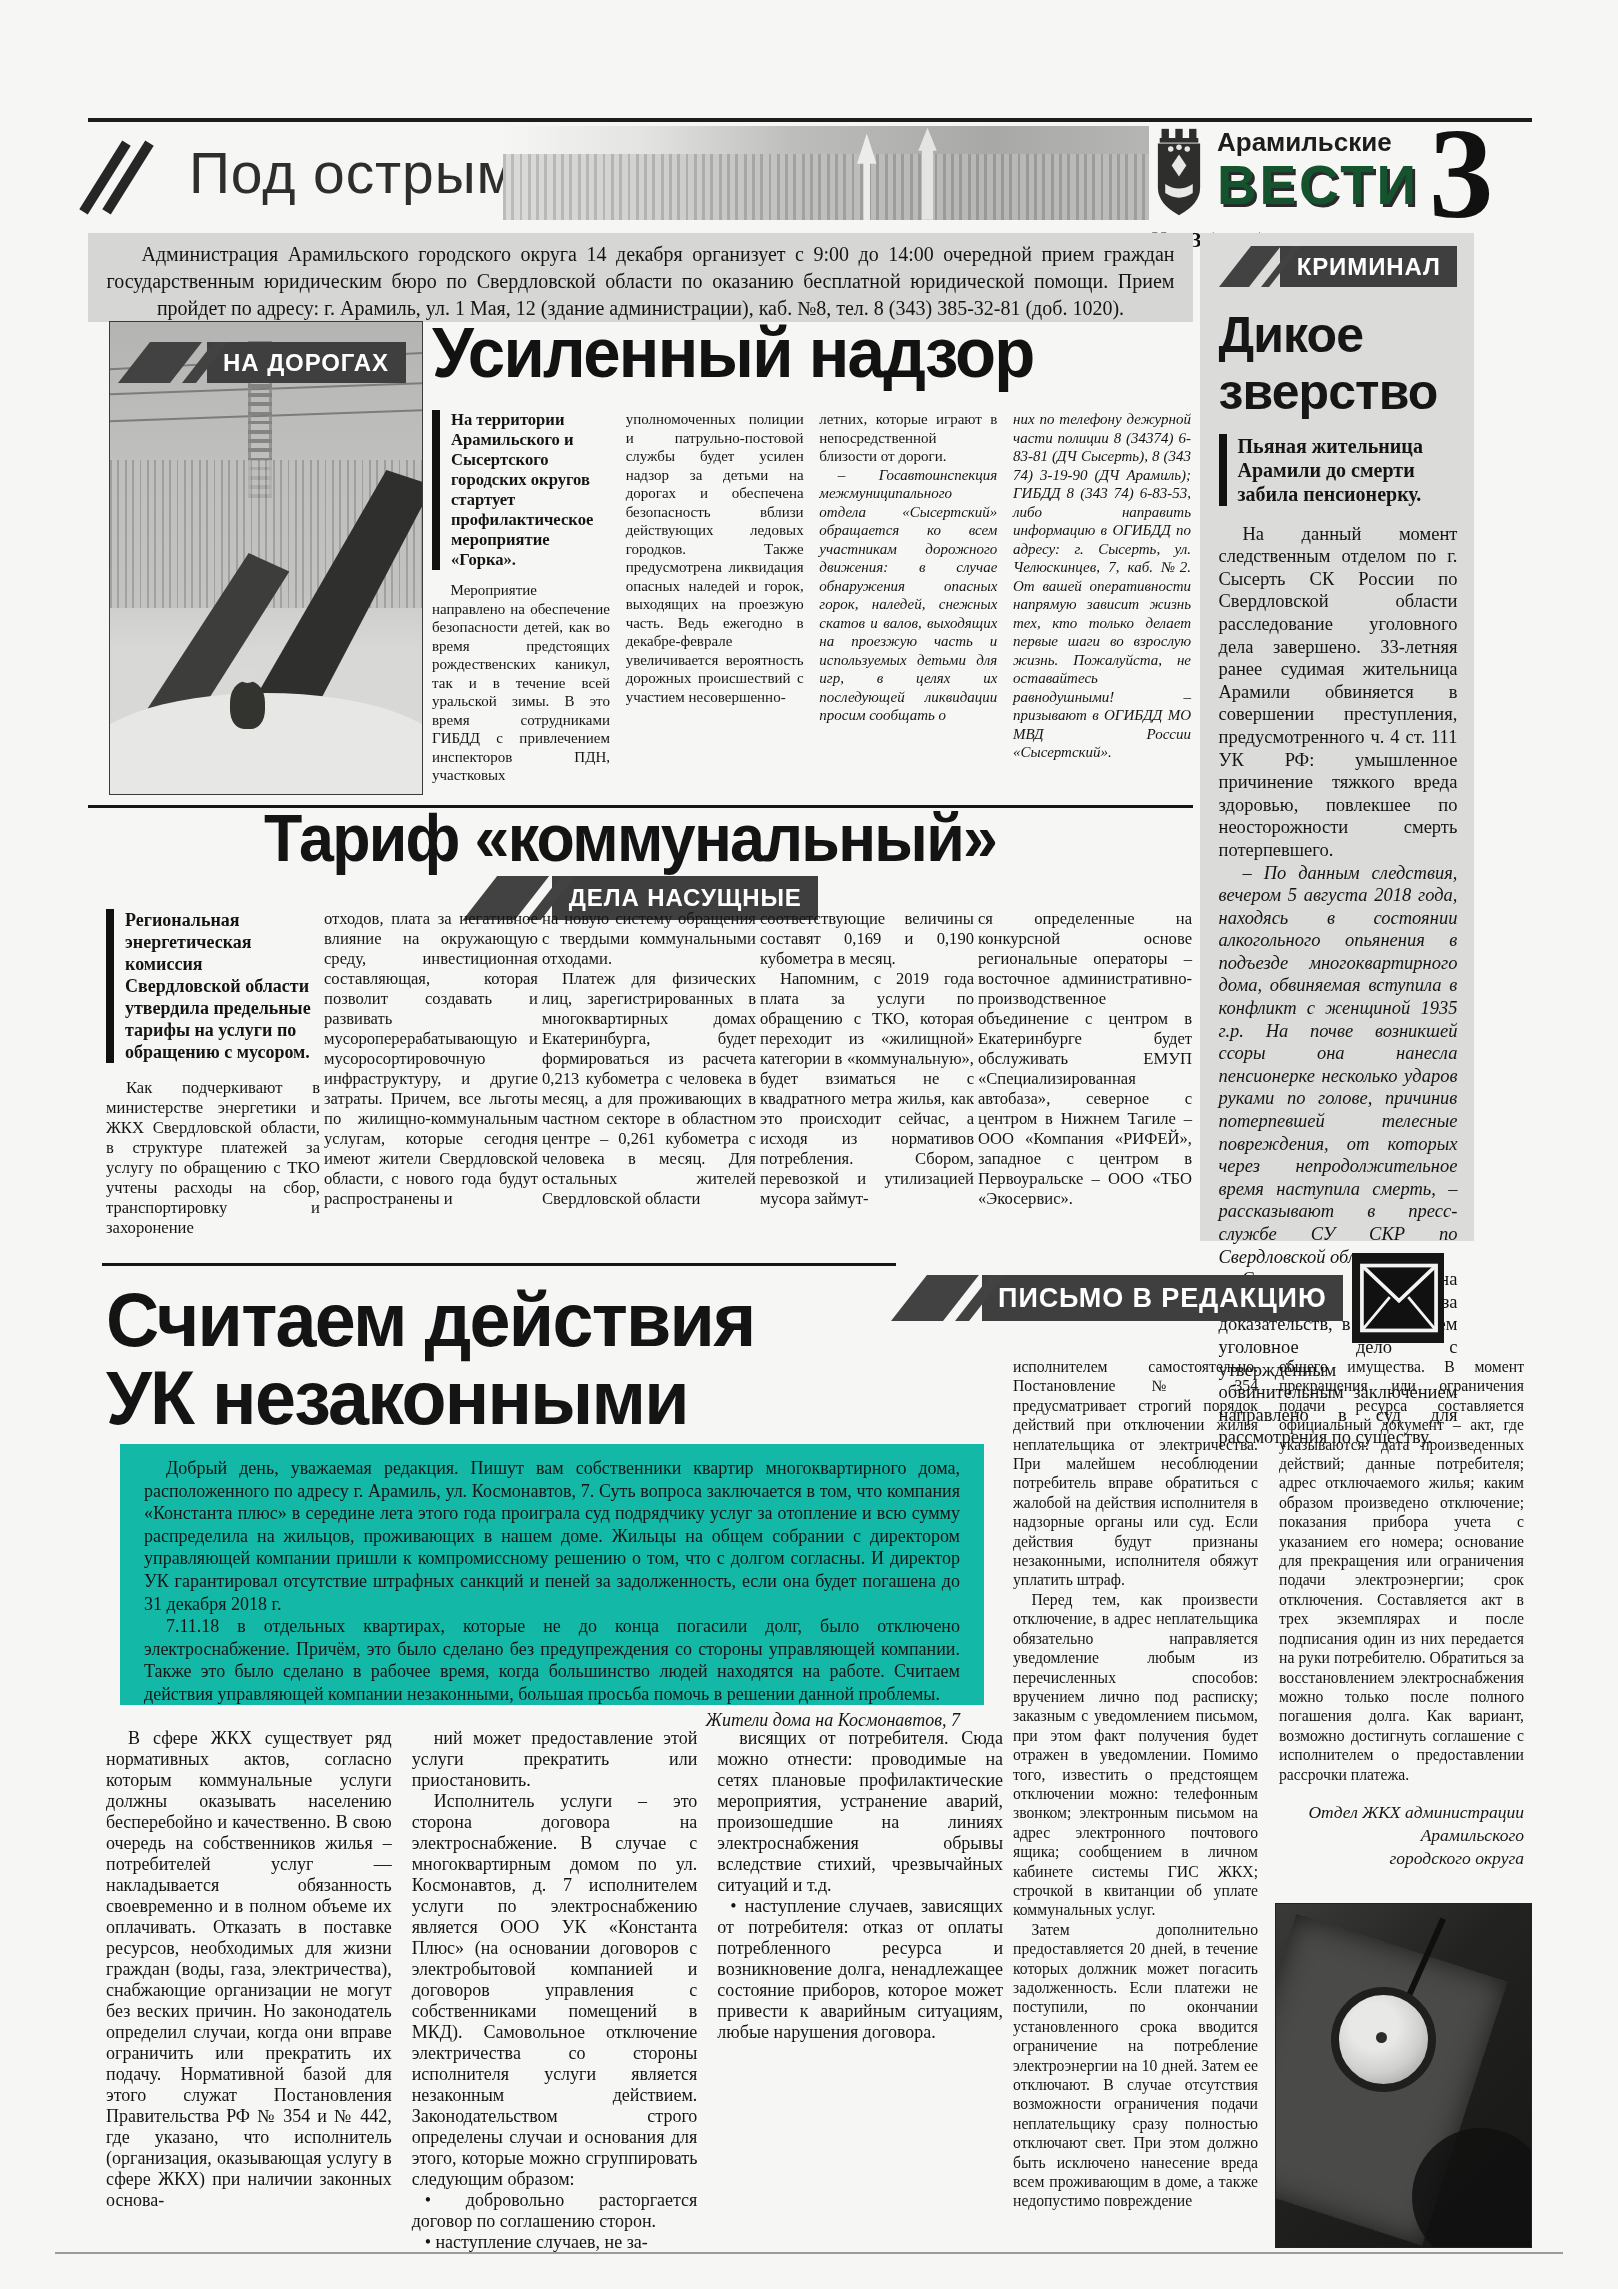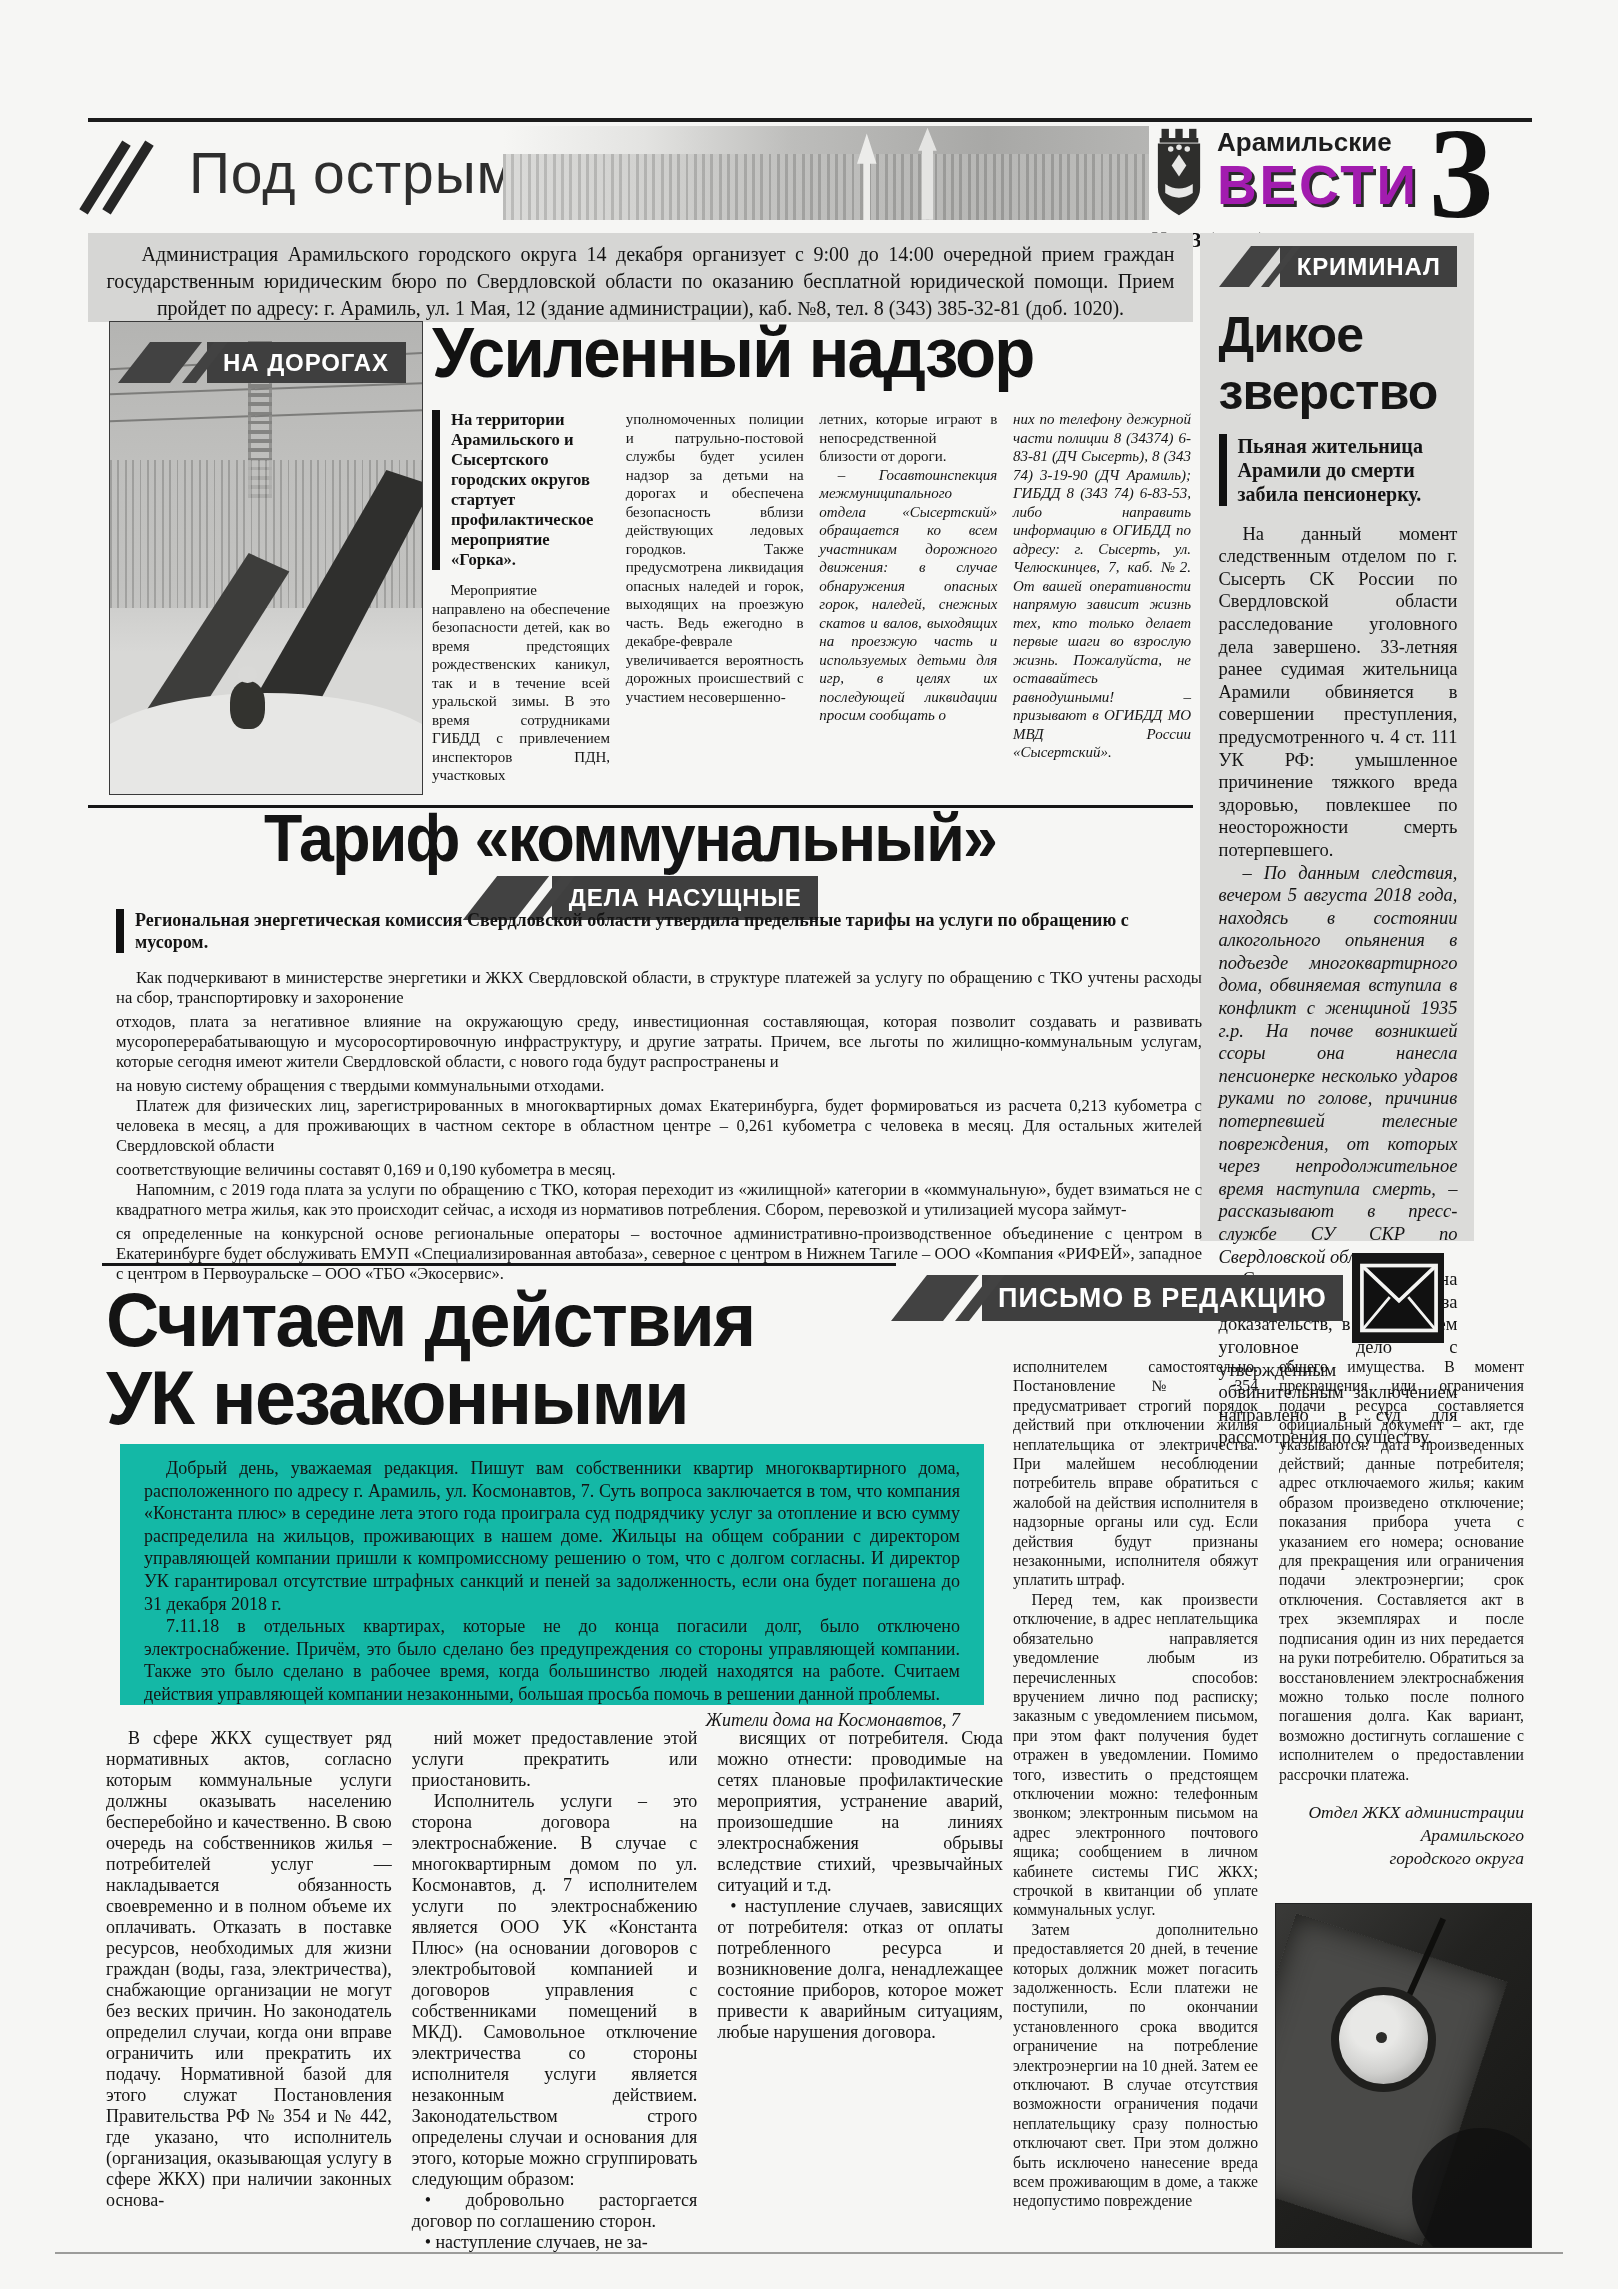--- a/index.html
+++ b/index.html
@@ -18,21 +18,21 @@
   .hp-trees{position:absolute;left:0;top:28px;width:100%;height:66px;opacity:.55;
         background:repeating-linear-gradient(90deg,#8b8b89 0 2.8px,#c3c3c1 2.8px 8.3px);}
   .hp-church{position:absolute;left:341px;top:7.4px;width:65px;height:87px;background:#ececea;
         clip-path:polygon(30% 100%,30% 35%,20% 35%,35% 0,50% 35%,40% 35%,40% 100%);}
   .hp-spire{position:absolute;left:406px;top:1.8px;width:37px;height:92px;background:#e4e4e2;
         clip-path:polygon(35% 100%,35% 25%,25% 25%,50% 0,75% 25%,65% 25%,65% 100%);}
   .masthead{left:1152px;top:127px;display:flex;gap:11px;}
   .coat{width:54px;height:90px;}
   .logo-top{font-family:"Liberation Sans",sans-serif;font-weight:bold;font-size:26px;color:#1d1d1d;}
   .logo-main{font-family:"Liberation Sans",sans-serif;font-weight:bold;font-size:55px;line-height:54px;
-        color:#a21caf;letter-spacing:2.8px;text-shadow:2.8px 2.8px 0 #2a2a2a;}
+        color:#14532d;letter-spacing:2.8px;text-shadow:2.8px 2.8px 0 #2a2a2a;}
   .page-num{left:1429px;top:109px;font-family:"Liberation Serif",serif;font-weight:bold;
         font-size:129px;line-height:129px;color:#111;}
   .issue{left:1152px;top:227px;font-size:22px;font-weight:bold;color:#111;}
   
   .rubric{display:flex;align-items:stretch;height:41px;}
   .rubric .st{background:#424242;transform:skewX(-38deg);}
   .rubric .s1{width:52px;margin-right:12px;}
   .rubric .s2{width:14px;margin-right:-5.5px;}
   .rubric .band{background:#3f3f3f;color:#fff;font-family:"Liberation Sans",sans-serif;
         font-weight:bold;letter-spacing:0.9px;padding:0 16.6px;display:flex;align-items:center;}
@@ -84,21 +84,21 @@
   
   .div1{left:88px;top:805px;width:1105px;height:2.8px;background:#161616;}
   .div2{left:102px;top:1263px;width:794px;height:2.8px;background:#161616;}
   .bottom-rule{left:55px;top:2252px;width:1508px;height:1.8px;background:#9c9c9a;}
   
   .tariff-head{left:106px;top:804px;width:1086px;display:flex;justify-content:space-between;align-items:center;flex-direction:column;}
   .tariff-head h1{margin:0;font-family:"Liberation Sans",sans-serif;font-size:66px;line-height:68px;
         letter-spacing:-1.8px;transform:scaleX(.95);transform-origin:left;}
   .tariff-head .rubric{margin-top:3.7px;height:44px;}
   .tariff-head .band{font-size:24px;}
-  .tariff-cols{left:116px;top:909px;width:1086px;display:flex;gap:4px;flex-direction:column;}
+  .tariff-cols{left:106px;top:909px;width:1086px;display:flex;gap:4px;}
   .tariff-cols .col{flex:1;}
   .tariff-cols p{margin:0;font-size:16.6px;line-height:20px;text-align:justify;text-indent:20px;}
   .tariff-cols .bar-lead{font-size:18px;line-height:22px;margin-bottom:14.8px;text-indent:0;}
   .tariff-cols p.noind{text-indent:0;}
   
   .letter-rubric{left:909px;top:1253px;display:flex;align-items:center;}
   .letter-rubric .rubric{height:46px;}
   .letter-rubric .band{font-size:27px;}
   .envelope{width:92px;height:90px;margin-left:9.2px;background:#161616;position:relative;}
   .envelope svg{position:absolute;inset:7.4px;}

